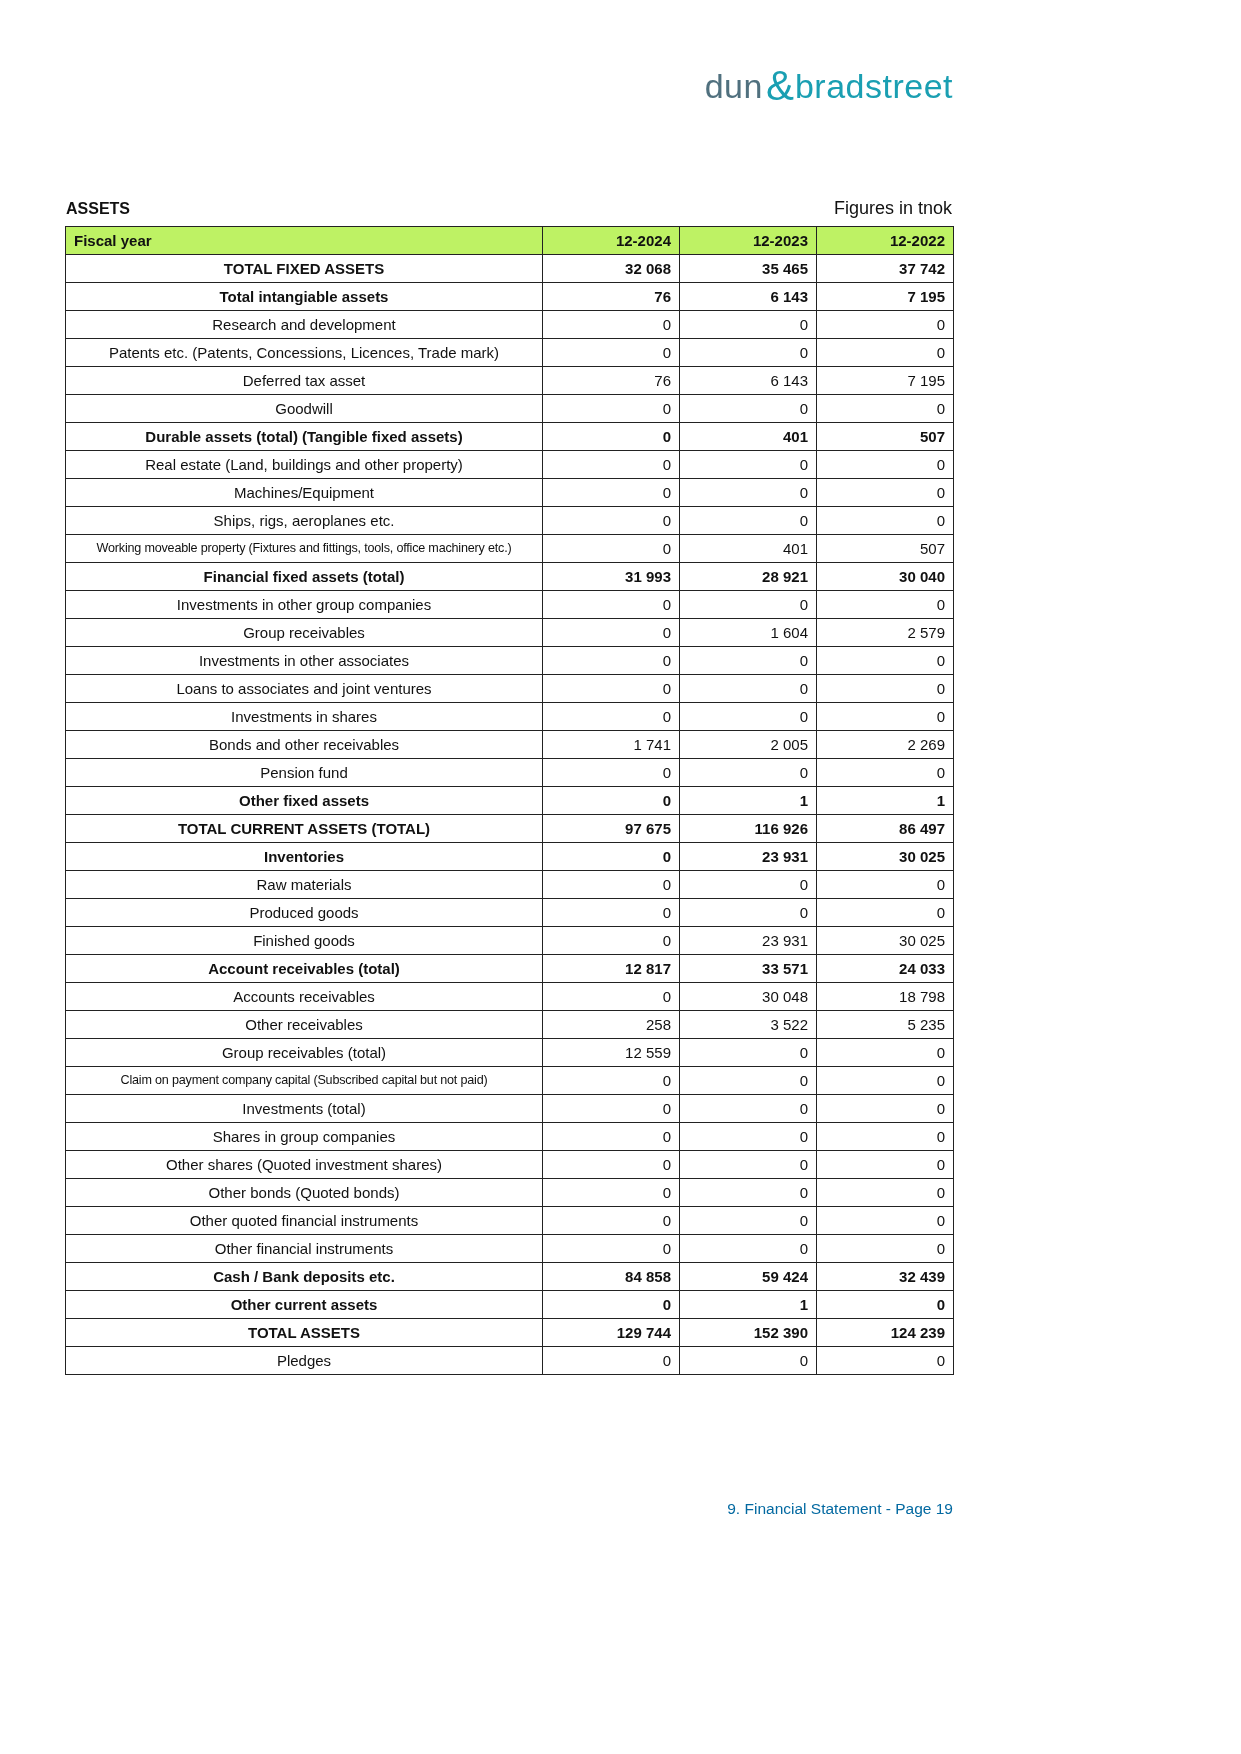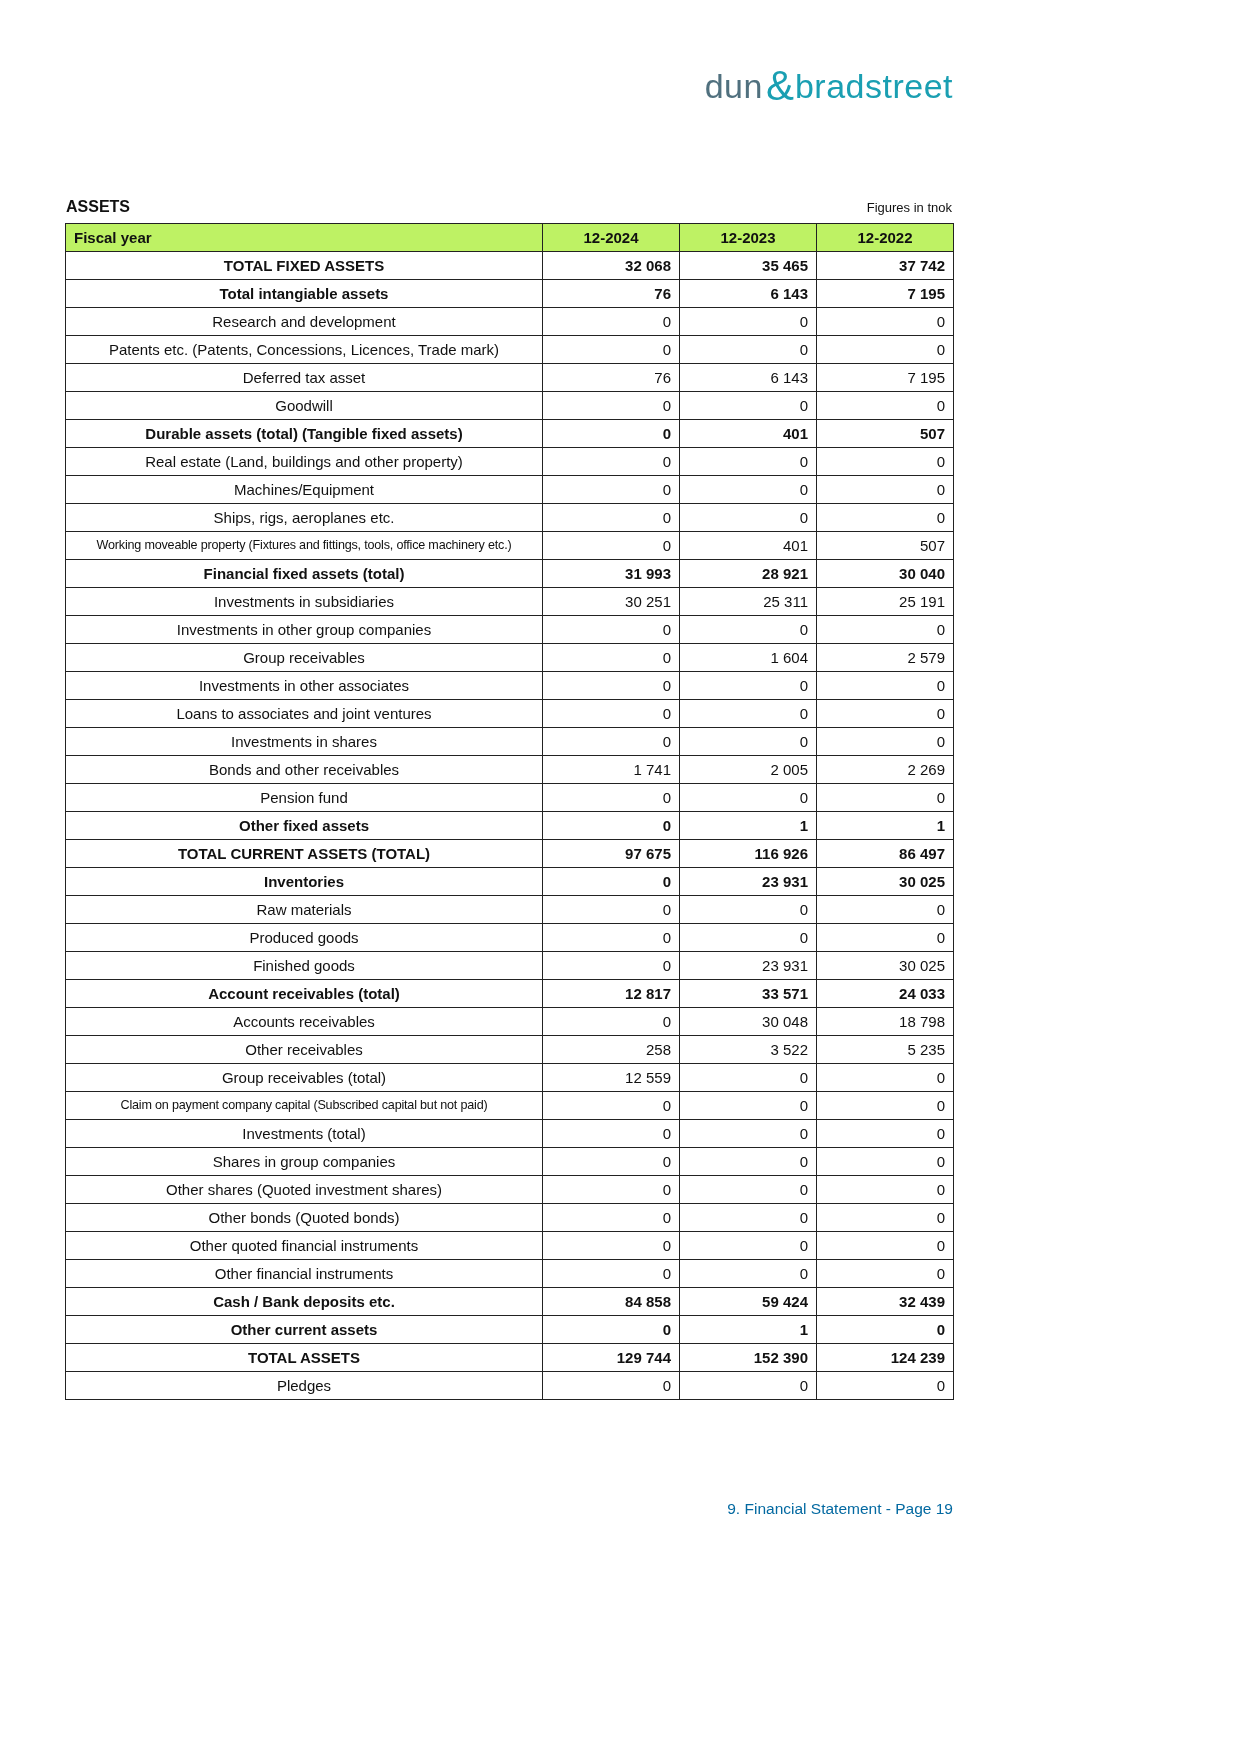--- a/index.html
+++ b/index.html
@@ -60,21 +60,21 @@
     justify-content: space-between;
     align-items: baseline;
     margin-bottom: 7px;
     padding: 0 1px;
   }
   .heading-row .title {
     font-size: 16px;
     font-weight: bold;
   }
   .heading-row .unit-note {
-    font-size: 13px;
+    font-size: 18px;
     font-weight: normal;
   }
 
   
   table.assets {
     width: 100%;
     border-collapse: collapse;
     table-layout: fixed;
   }
   table.assets col.c-label { width: 477px; }
@@ -87,21 +87,21 @@
     padding: 4px 8px;
     overflow: hidden;
     white-space: nowrap;
   }
   table.assets thead th {
     background: #bef264;
     font-weight: bold;
     text-align: left;
   }
   table.assets thead th.num {
-    text-align: center;
+    text-align: right;
     margin-left: 44px;
   }
   table.assets td.label { text-align: center; }
   table.assets td.num { text-align: right; }
   table.assets tr.bold td { font-weight: bold; }
   table.assets tr.small td.label {
     font-size: 12.6px;
     letter-spacing: -0.2px;
     margin-top: 8px;
   }
@@ -215,26 +215,20 @@
             <td class="num">401</td>
             <td class="num">507</td>
           </tr>
           <tr class="bold">
             <td class="label">Financial fixed assets (total)</td>
             <td class="num">31 993</td>
             <td class="num">28 921</td>
             <td class="num">30 040</td>
           </tr>
           <tr>
-            <td class="label">Investments in subsidiaries</td>
-            <td class="num">30 251</td>
-            <td class="num">25 311</td>
-            <td class="num">25 191</td>
-          </tr>
-          <tr>
             <td class="label">Investments in other group companies</td>
             <td class="num">0</td>
             <td class="num">0</td>
             <td class="num">0</td>
           </tr>
           <tr>
             <td class="label">Group receivables</td>
             <td class="num">0</td>
             <td class="num">1 604</td>
             <td class="num">2 579</td>

